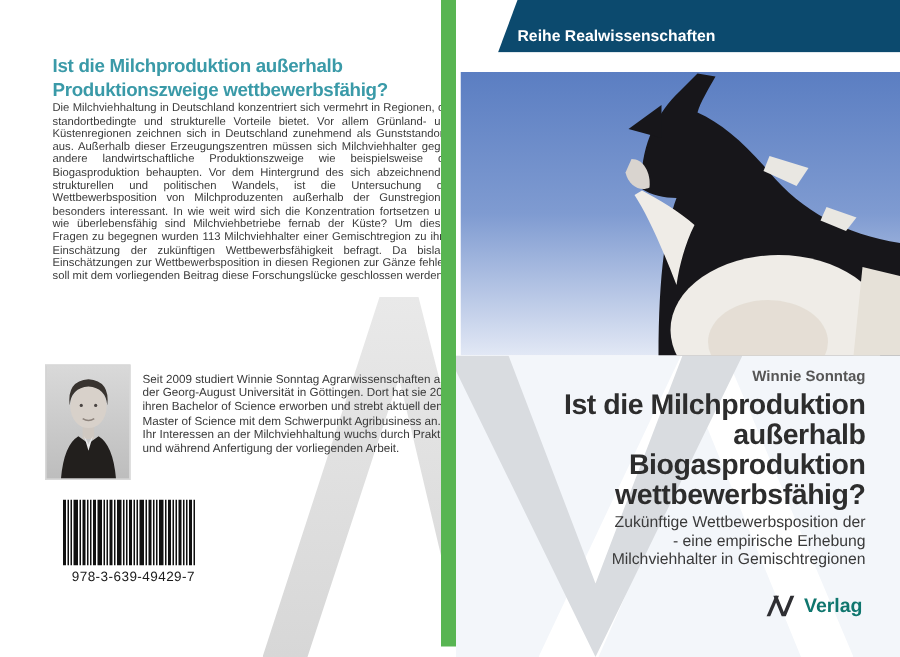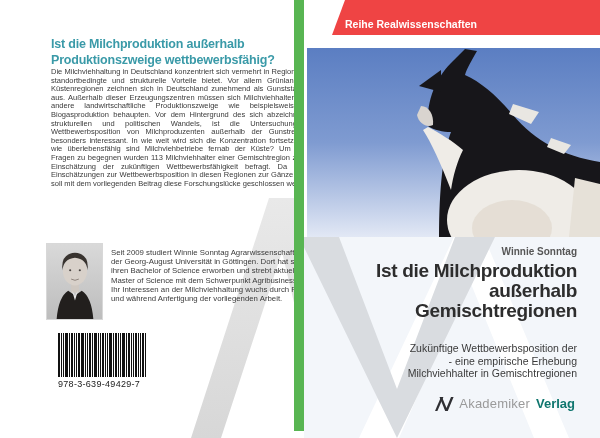--- a/index.html
+++ b/index.html
@@ -1,43 +1,43 @@
 <!DOCTYPE html>
 <html><head>
 <meta charset="utf-8">
 <style>
   * { margin:0; padding:0; box-sizing:border-box; }
   body { background:#ffffff; font-family:"Liberation Sans", sans-serif; }
   .cover { position:relative; width:600px; height:438px; background:#ffffff; overflow:hidden; }
 
   
-  .back-panel { position:absolute; left:0; top:0; width:294px; height:438px; background:#ffffff; overflow:hidden;margin-left:16px; }
+  .back-panel { position:absolute; left:0; top:0; width:294px; height:438px; background:#ffffff; overflow:hidden; }
   .wm-lambda { position:absolute; left:175px; top:198px; width:165px; height:240px;
     background:linear-gradient(180deg,#e9e9e9,#d7d7d7);
     clip-path:polygon(78px 0, 104px 0, 165px 240px, 135px 240px, 91px 54px, 30px 240px, 0 240px); }
   .back-title { position:absolute; left:35px; top:36px; width:262px;
     font-size:12.5px; font-weight:bold; line-height:16px; letter-spacing:-0.2px; color:#3a9aa8; }
   .back-title div { white-space:nowrap; }
   .abstract { position:absolute; left:35px; top:68px; width:267px;
     font-size:7.5px; line-height:8.6px; color:#3a3a3a; text-align:justify; }
   .author-photo { position:absolute; left:30px; top:243px; width:57px; height:77px;
     border:1px solid #d8d8d8; background:#cfcfcf; }
   .author-photo svg { display:block; width:100%; height:100%; }
   .bio { position:absolute; left:95px; top:248px; width:210px;
     font-size:7.8px; line-height:9.2px; color:#3a3a3a; }
   .barcode-box { position:absolute; left:42px; top:333px; width:88px; height:58px; }
   .barcode-box svg { display:block; width:88px; height:44px; }
-  .isbn { margin-top:2px; text-align:left; font-size:9px; letter-spacing:0.3px; color:#1a1a1a; }
+  .isbn { margin-top:2px; text-align:right; font-size:9px; letter-spacing:0.3px; color:#1a1a1a; }
 
   
   .divider { position:absolute; left:294px; top:0; width:11px; height:431px; background:#58b552; }
 
   
   .front-panel { position:absolute; left:304px; top:0; width:296px; height:438px; background:#ffffff; overflow:hidden; }
-  .series-banner { position:absolute; left:0; top:0; right:0; height:35px; background:#ef4444;
+  .series-banner { position:absolute; left:0; top:0; right:0; height:35px; background:#0c4a6e;
     clip-path:polygon(41px 0, 100% 0, 100% 100%, 28px 100%); }
   .series-banner span { position:absolute; left:41px; top:18px; font-size:10.5px; font-weight:bold; color:#ffffff; }
   .cover-photo { position:absolute; left:3px; top:48px; width:293px; height:189px; }
   .cover-photo svg { display:block; width:100%; height:100%; }
 
   .front-bottom { position:absolute; left:0; top:237px; right:0; bottom:0; background:#f3f6fa; overflow:hidden; }
   .wm-white-lambda { position:absolute; left:55px; top:0; width:210px; height:201px; background:#ffffff;
     clip-path:polygon(95px 0, 125px 0, 210px 201px, 175px 201px, 110px 42px, 40px 201px, 0 201px); }
   .wm-gray-v { position:absolute; left:-5px; top:0; width:196px; height:201px; background:#d9dce0;
     clip-path:polygon(0 0, 40px 0, 98px 152px, 156px 0, 196px 0, 98px 201px); }
@@ -173,34 +173,34 @@
 
         <path d="M268,130 L293,136 L293,189 L262,189 Z" fill="#e6e1d8"></path>
       </svg>
     </div>
 
     <div class="author-name">Winnie Sonntag</div>
 
     <div class="front-title">
       <div>Ist die Milchproduktion</div>
       <div>außerhalb</div>
-      <div>Gemischtregionen</div>
+      <div>Biogasproduktion</div>
+      <div>wettbewerbsfähig?</div>
     </div>
 
     <div class="front-subtitle">
       <div>Zukünftige Wettbewerbsposition der</div>
       <div>- eine empirische Erhebung</div>
       <div>Milchviehhalter in Gemischtregionen</div>
     </div>
 
     <div class="publisher-logo">
       <span class="mark">
         <svg width="20" height="14" viewBox="0 0 20 14">
           <path d="M1,14 L7,0 L9.4,0 L3.4,14 Z" fill="#2f2f33"></path>
           <path d="M8,0 L12.5,11 L17,0 L19.6,0 L13.8,14 L11.2,14 L5.5,0 Z" fill="#2f2f33"></path>
         </svg>
       </span>
-      <span class="name-light">Akademiker</span>
         <span class="name-bold">Verlag</span>
     </div>
   </section>
 
 </div>
 
 </body></html>

